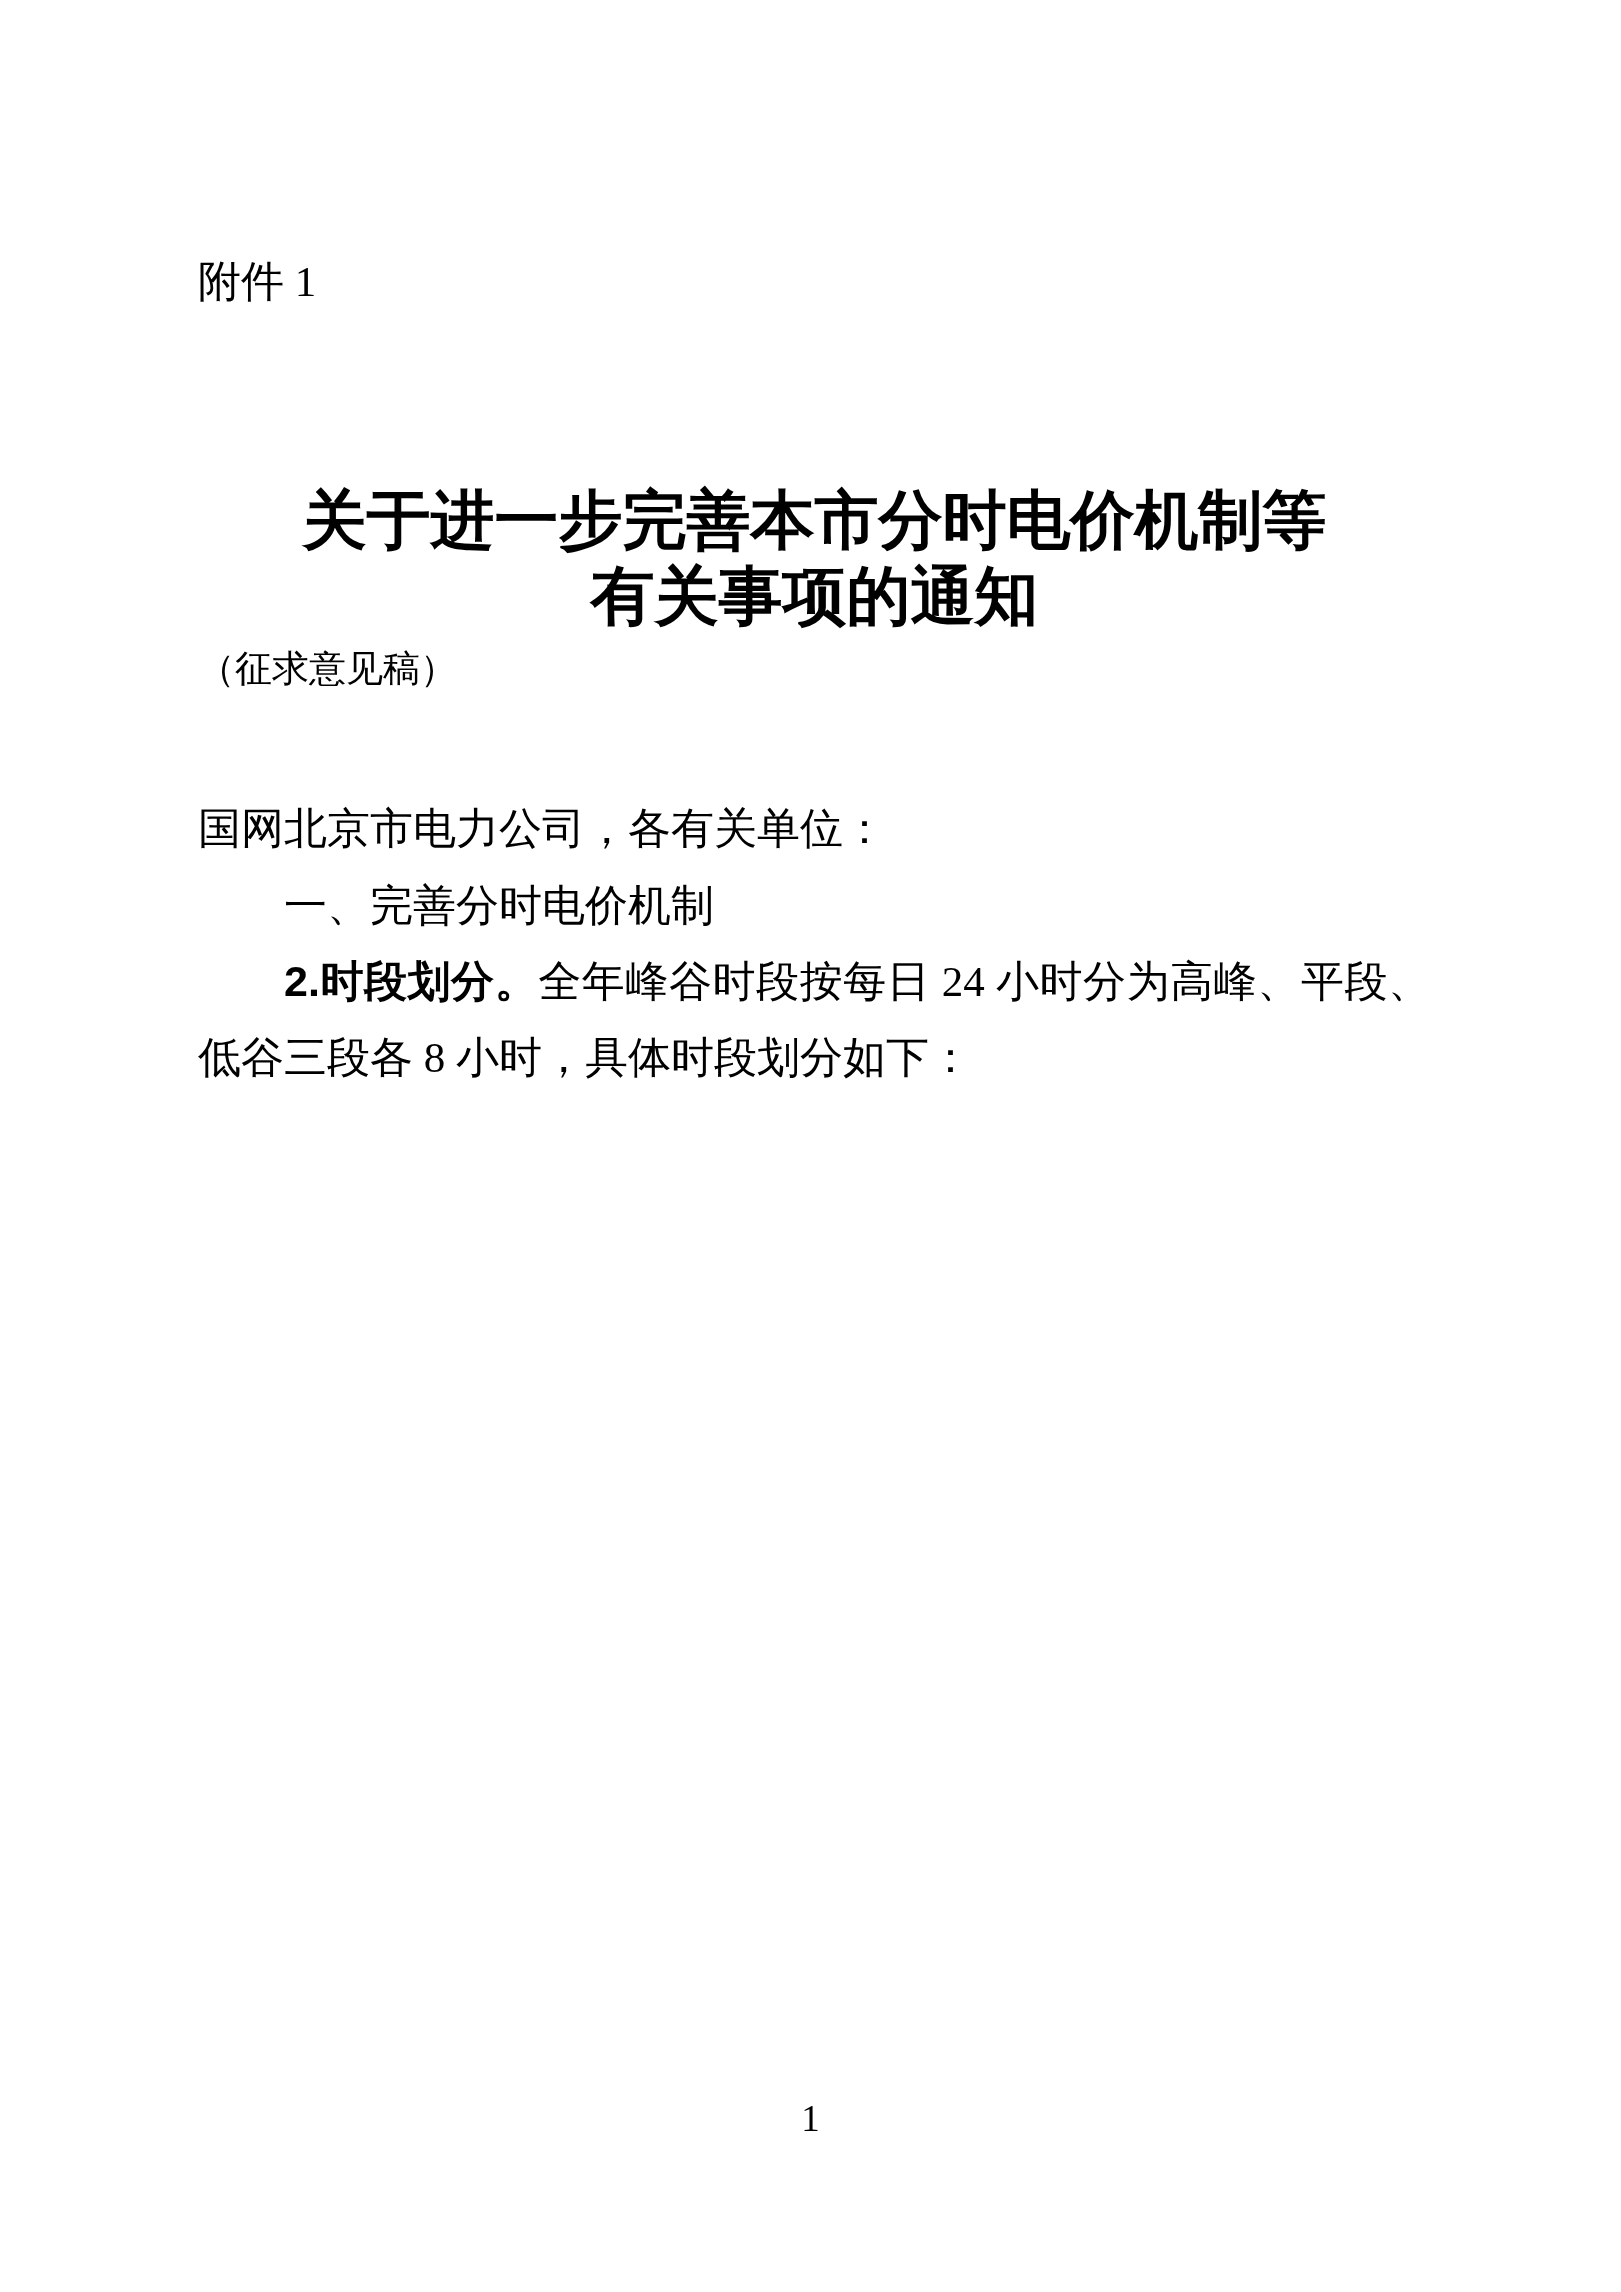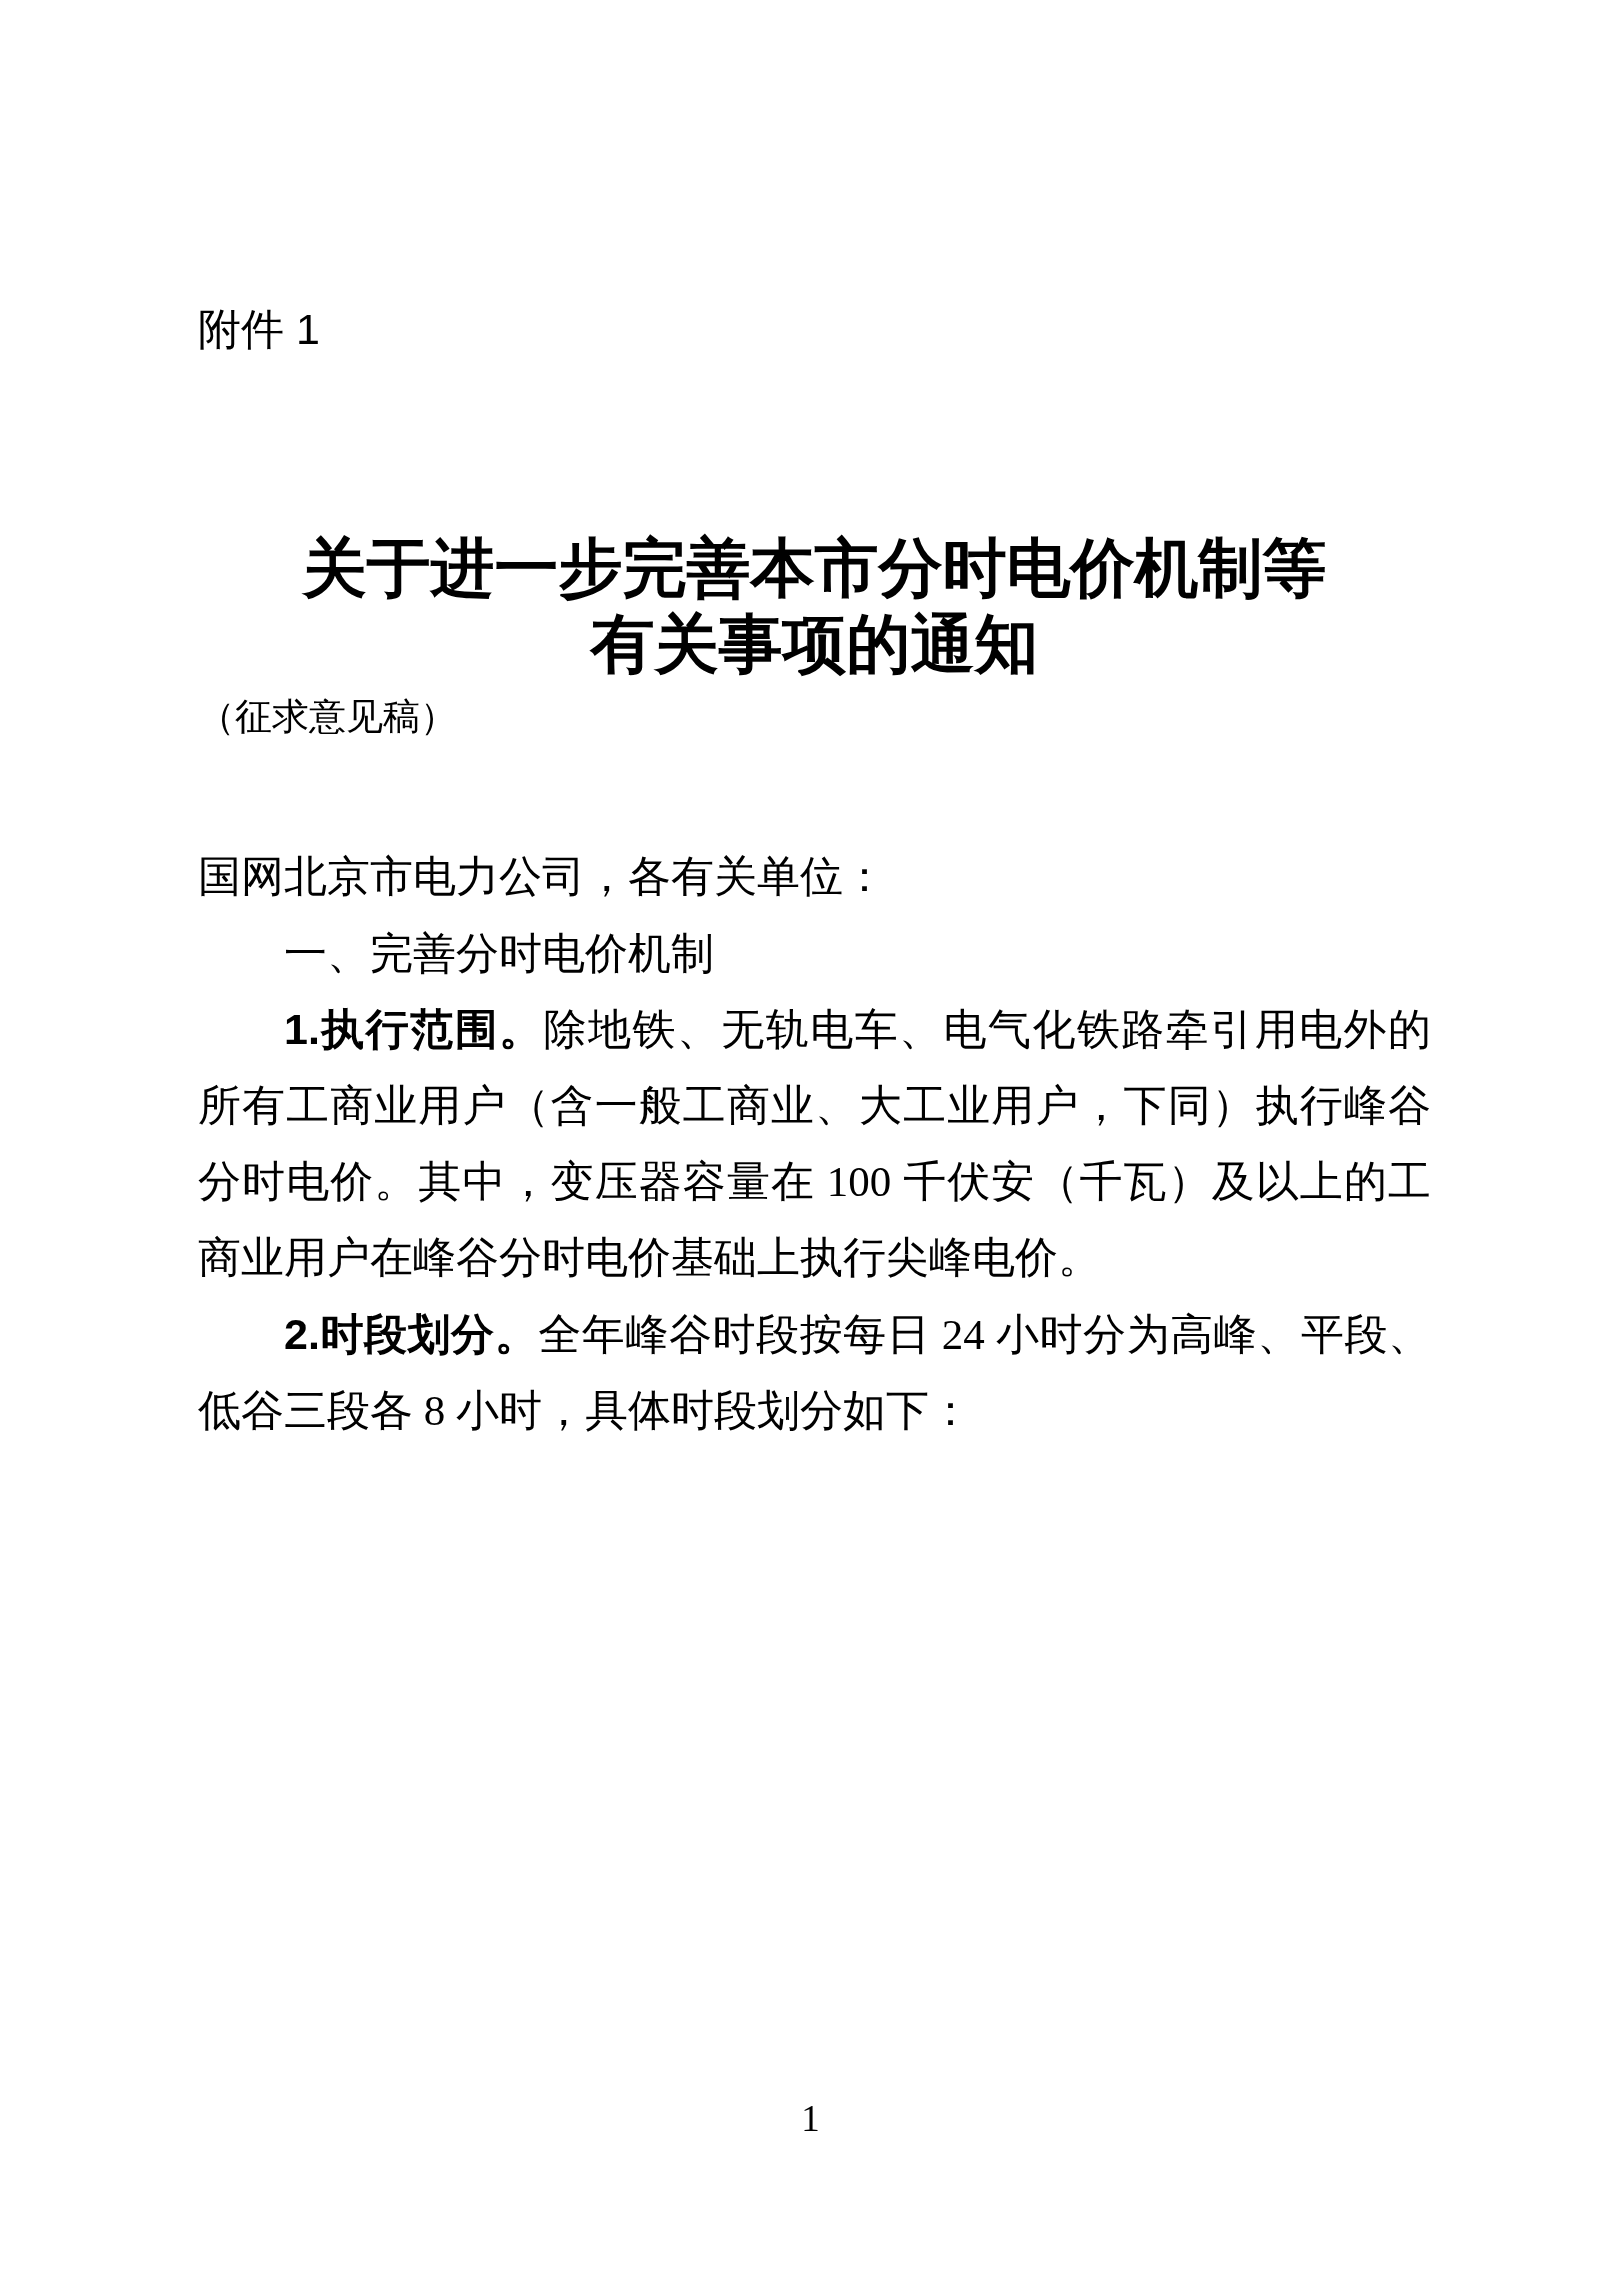--- a/index.html
+++ b/index.html
@@ -9,25 +9,24 @@
   .page {
     position: relative;
     width: 1621px;
     height: 2293px;
     background: #ffffff;
     padding: 257px 190px 0 198px;
     overflow: hidden;
   }
 
   .attachment-label {
-    font-family: Liberation Sans, sans-serif;
+    font-family: Liberation Serif, serif;
     font-size: 43px;
     line-height: 49px;
     text-align: left;
-    margin-top: 48px;
   }
 
   .doc-title {
     margin-top: 176px;
     text-align: center;
     font-family: "Liberation Sans", "DejaVu Sans", sans-serif;
     font-weight: bold;
     font-size: 64px;
     line-height: 76px;
   }
@@ -87,21 +86,20 @@
 
   <div class="doc-subtitle">（征求意见稿）</div>
 
   <div class="doc-body">
 
     <p>国网北京市电力公司，各有关单位：</p>
 
 
     <p class="indent section-heading">一、完善分时电价机制</p>
 
-    <p class="indent"><span class="run-bold">1.执行范围。</span><span>除地铁、无轨电车、电气化铁路牵引用电外的所有工商业用户（含一般工商业、大工业用户，下同）执行峰谷分时电价。其中，变压器容量在 100 千伏安（千瓦）及以上的工商业用户在峰谷分时电价基础上执行尖峰电价。</span></p>
 
     <p class="indent"><span class="run-bold">2.时段划分。</span><span>全年峰谷时段按每日 24 小时分为高峰、平段、低谷三段各 8 小时，具体时段划分如下：</span></p>
 
 
   </div>
 
   <div class="page-number">1</div>
 
 </div>
 

